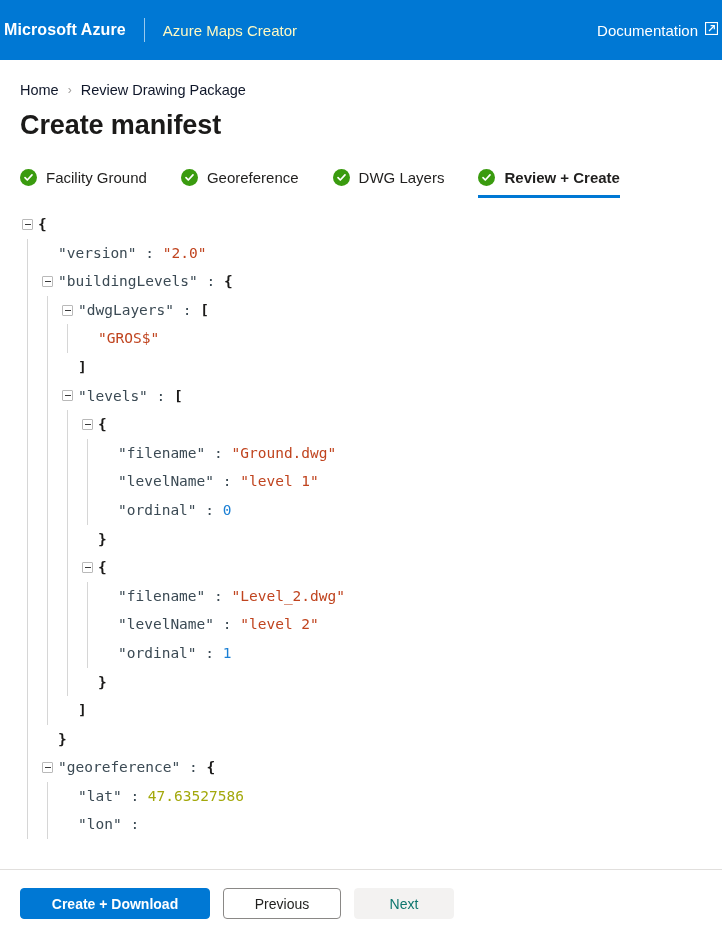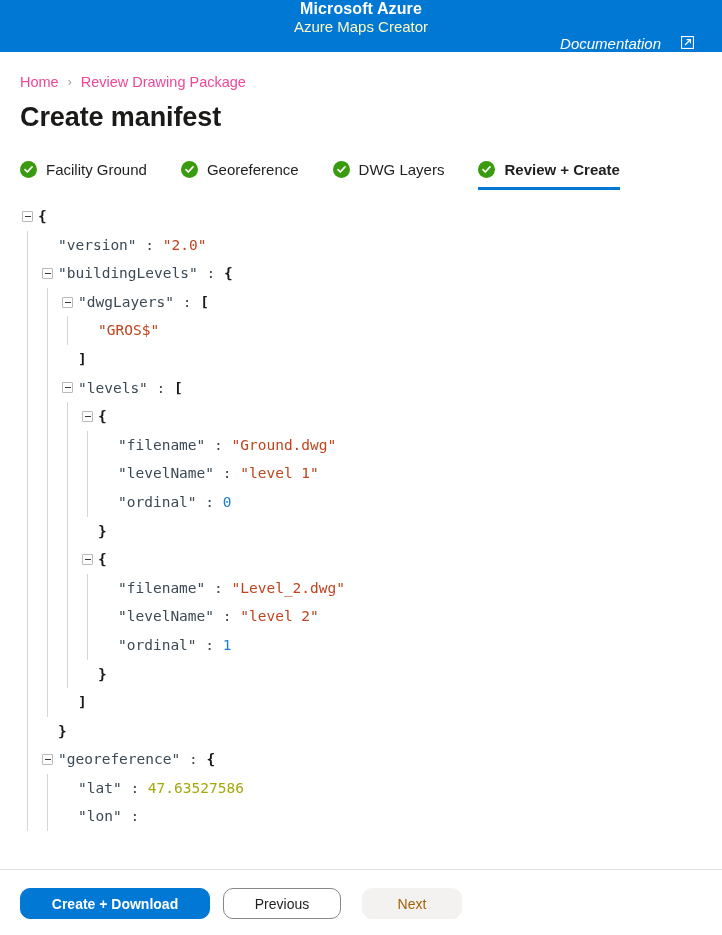--- a/index.html
+++ b/index.html
@@ -11,28 +11,27 @@
     height: 935px;
     background: #ffffff;
     font-family: "Liberation Sans", sans-serif;
     color: #201f1e;
     overflow: hidden;
     position: relative;
   }
 
   
   .topbar {
-    height: 52px;
+    height: 60px;
     background: #0078d4;
     display: flex;
     align-items: center;
-    padding: 0 28px;
+    padding: 0 4px;
     box-sizing: border-box;
     position: relative;
-    flex-direction: column;
   }
   .brand {
     color: #ffffff;
     font-size: 16px;
     font-weight: bold;
     letter-spacing: 0.1px;
     white-space: nowrap;
   }
   .brand-divider {
     width: 1px;
@@ -42,45 +41,43 @@
   }
   .app-name {
     color: #fef9c3;
     font-size: 15px;
     font-weight: normal;
     white-space: nowrap;
   }
   .topbar-right {
     margin-left: auto;
     display: flex;
-    align-items: center;
-    gap: 20px;
+    gap: 7px;
     color: #ffffff;
     font-size: 15px;
     white-space: nowrap;
-    font-style: italic;
   }
   .ext-icon {
     display: inline-block;
     line-height: 1;
   }
 
   
   .content {
     padding: 0 20px;
   }
   .breadcrumb {
     display: flex;
     align-items: center;
     gap: 9px;
     font-size: 14.5px;
     padding-top: 22px;
   }
   .crumb-link {
-    color: #ec4899;
+    color: #0f172a;
     text-decoration: none;
     cursor: pointer;
   }
   .crumb-sep {
     color: #a19f9d;
     font-size: 12px;
   }
   .page-title {
     font-size: 27px;
     font-weight: bold;
@@ -204,21 +201,21 @@
     left: 20px;
     top: 888px;
     display: flex;
     align-items: center;
     gap: 13px;
   }
   .btn {
     height: 31px;
     font-family: "Liberation Sans", sans-serif;
     font-size: 14px;
-    border-radius: 10px;
+    border-radius: 4px;
     display: inline-flex;
     align-items: center;
     justify-content: center;
     box-sizing: border-box;
     cursor: pointer;
     padding: 0 14px;
     white-space: nowrap;
   }
   .btn-primary {
     background: #0078d4;
@@ -229,25 +226,24 @@
   }
   .btn-secondary {
     background: #ffffff;
     color: #201f1e;
     border: 1px solid #8a8886;
     min-width: 118px;
     text-align: right;
   }
   .btn-disabled {
     background: #f3f2f1;
-    color: #a16207;
+    color: #0f766e;
     border: 1px solid #f3f2f1;
     min-width: 100px;
     cursor: default;
-    margin-left: 8px;
   }
 </style>
 </head>
 <body>
 
 <div class="topbar">
   <span class="brand">Microsoft Azure</span>
   <span class="brand-divider"></span>
   <span class="app-name">Azure Maps Creator</span>
   <div class="topbar-right">

